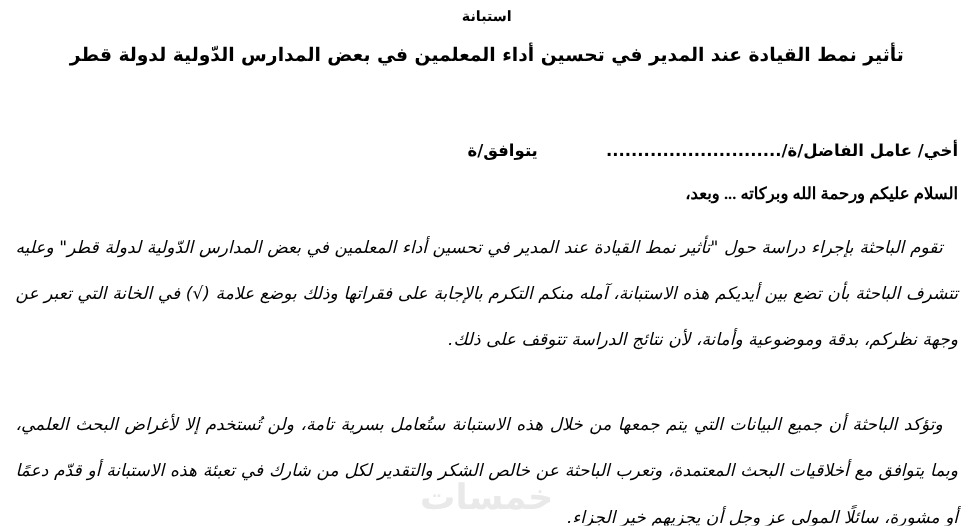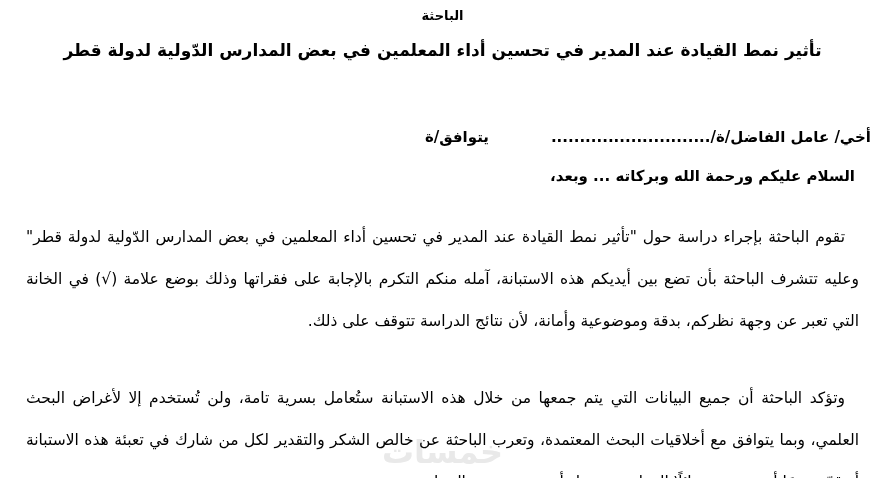--- a/index.html
+++ b/index.html
@@ -48,35 +48,37 @@
     white-space: nowrap;
     z-index: 1;
   }
   .greeting-row .gap {
     display: inline-block;
     width: 62px;
   }
   .salutation {
     position: absolute;
     top: 167px;
-    right: 30px;
+    right: 14px;
     font-weight: bold;
     font-size: 15px;
     z-index: 1;
+    font-family: Liberation Serif, serif;
   }
   .body-par {
     position: absolute;
     right: 14px;
     left: 14px;
-    margin: 12px;
+    margin: 0;
     font-size: 15.5px;
     line-height: 42px;
     text-align: justify;
     text-indent: 14px;
     z-index: 1;
+    font-style: italic;
   }
   .par-1 { top: 204px; }
   .par-2 { top: 365px; }
   .watermark {
     position: absolute;
     top: 433px;
     left: 50%;
     transform: translateX(-50%);
     font-size: 32px;
     font-weight: bold;
@@ -84,21 +86,21 @@
     letter-spacing: 2px;
     z-index: 0;
     user-select: none;
   }
 </style>
 </head>
 <body>
 
 <div class="page">
 
-  <div class="header-label">الباحثة</div>
+  <div class="header-label">استبانة</div>
 
   <h1 class="doc-title">تأثير نمط القيادة عند المدير في تحسين أداء المعلمين في بعض المدارس الدّولية لدولة قطر</h1>
 
   <div class="greeting-row">
     <span>أخي/ عامل الفاضل/ة/</span><span class="dots">............................</span><span class="gap"></span><span>يتوافق/ة</span>
   </div>
 
   <div class="salutation">السلام عليكم ورحمة الله وبركاته ... وبعد،</div>
 
   <p class="body-par par-1">تقوم الباحثة بإجراء دراسة حول "تأثير نمط القيادة عند المدير في تحسين أداء المعلمين في بعض المدارس الدّولية لدولة قطر" وعليه تتشرف الباحثة بأن تضع بين أيديكم هذه الاستبانة، آمله منكم التكرم بالإجابة على فقراتها وذلك بوضع علامة (√) في الخانة التي تعبر عن وجهة نظركم، بدقة وموضوعية وأمانة، لأن نتائج الدراسة تتوقف على ذلك.</p>

